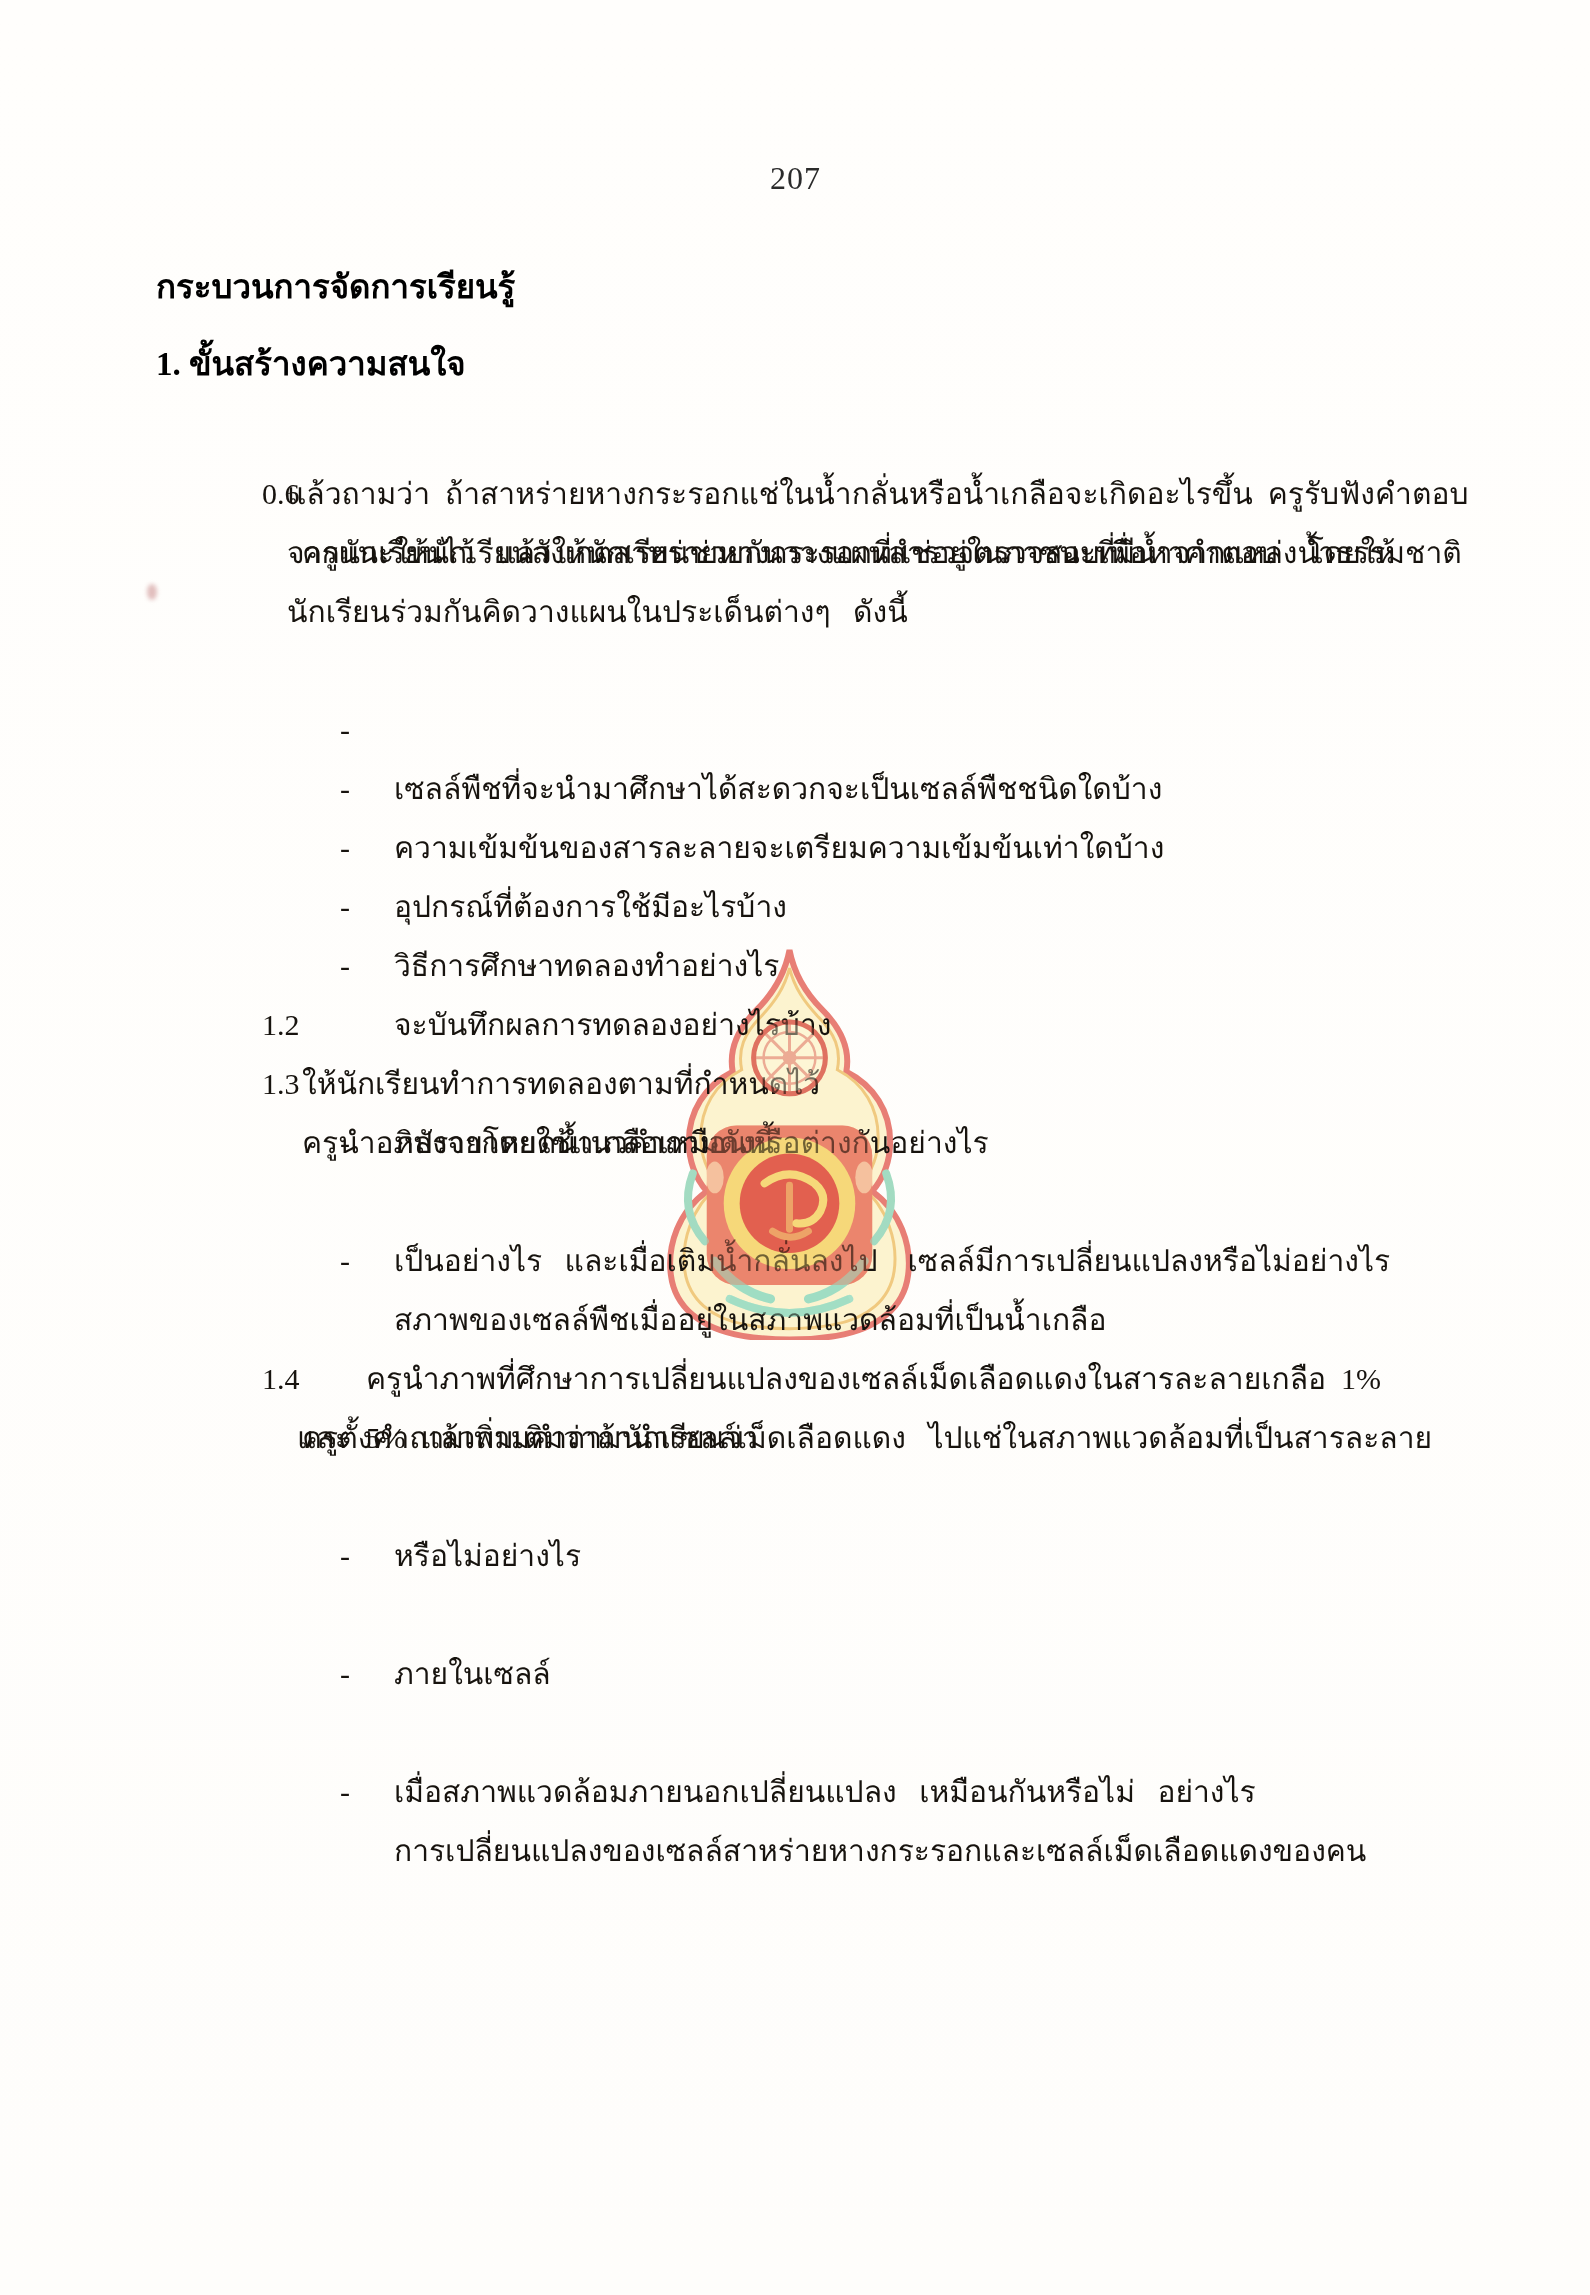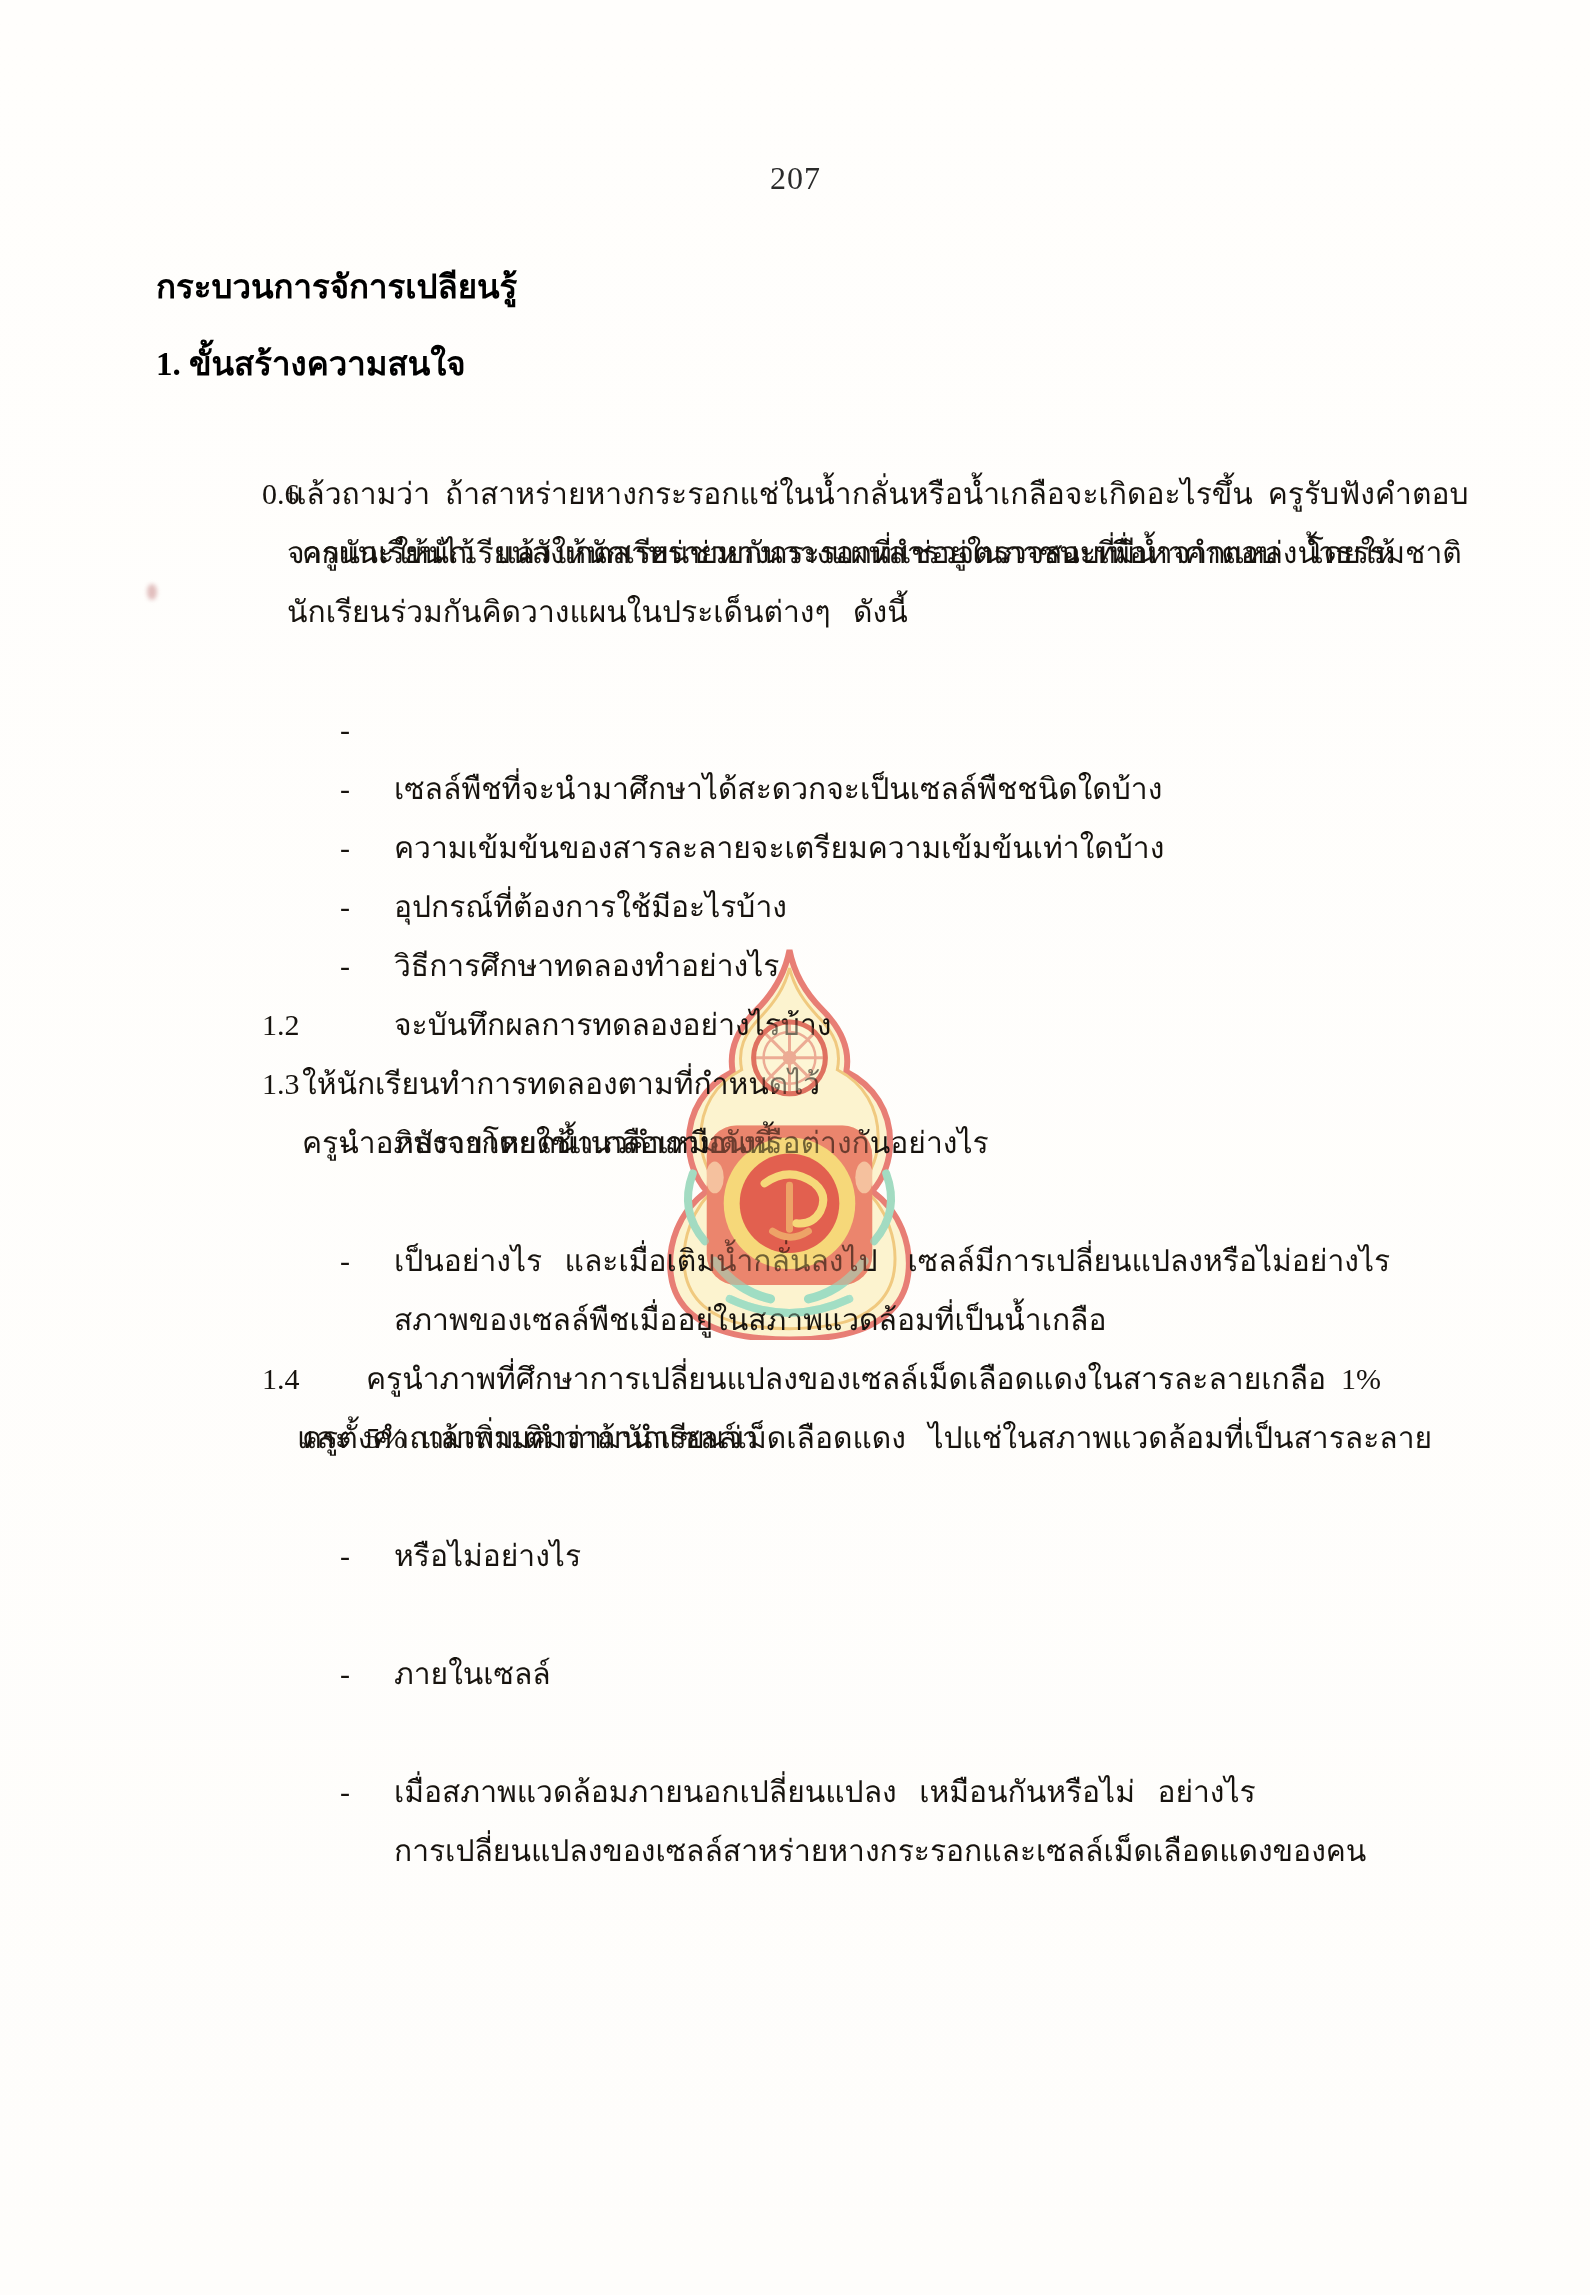--- a/index.html
+++ b/index.html
@@ -82,21 +82,21 @@
         <path d="M220 316 q-22 30 -56 38" stroke="#8fd8ba" stroke-width="9"></path>
         <path d="M85 354 q60 28 120 0" stroke="#9adcc0" stroke-width="8"></path>
       </g>
     </svg>
   </div>
 
   <div class="page-number">207</div>
 
   <div class="content">
 
-    <div class="row title-row"><span>กระบวนการจัการเปลียนรู้</span></div>
+    <div class="row title-row"><span>กระบวนการจัดการเรียนรู้</span></div>
     <div class="row heading-row"><span>1. ขั้นสร้างความสนใจ</span></div>
 
     <div class="row">
       <span class="num">0.6</span>
       <span class="itext">ครูแนะให้นักเรียนสังเกตสาหร่ายหางกระรอกที่แช่อยู่ในภาชนะที่มีน้ำจากแหล่งน้ำธรรมชาติ</span>
     </div>
     <div class="row"><span class="cont">แล้วถามว่า  ถ้าสาหร่ายหางกระรอกแช่ในน้ำกลั่นหรือน้ำเกลือจะเกิดอะไรขึ้น  ครูรับฟังคำตอบ</span></div>
     <div class="row"><span class="cont">จากนักเรียนไว้   แล้วให้นักเรียนช่วยกันวางแผนสำรวจตรวจสอบเพื่อหาคำตอบ    โดยให้</span></div>
     <div class="row"><span class="cont">นักเรียนร่วมกันคิดวางแผนในประเด็นต่างๆ   ดังนี้</span></div>
 

